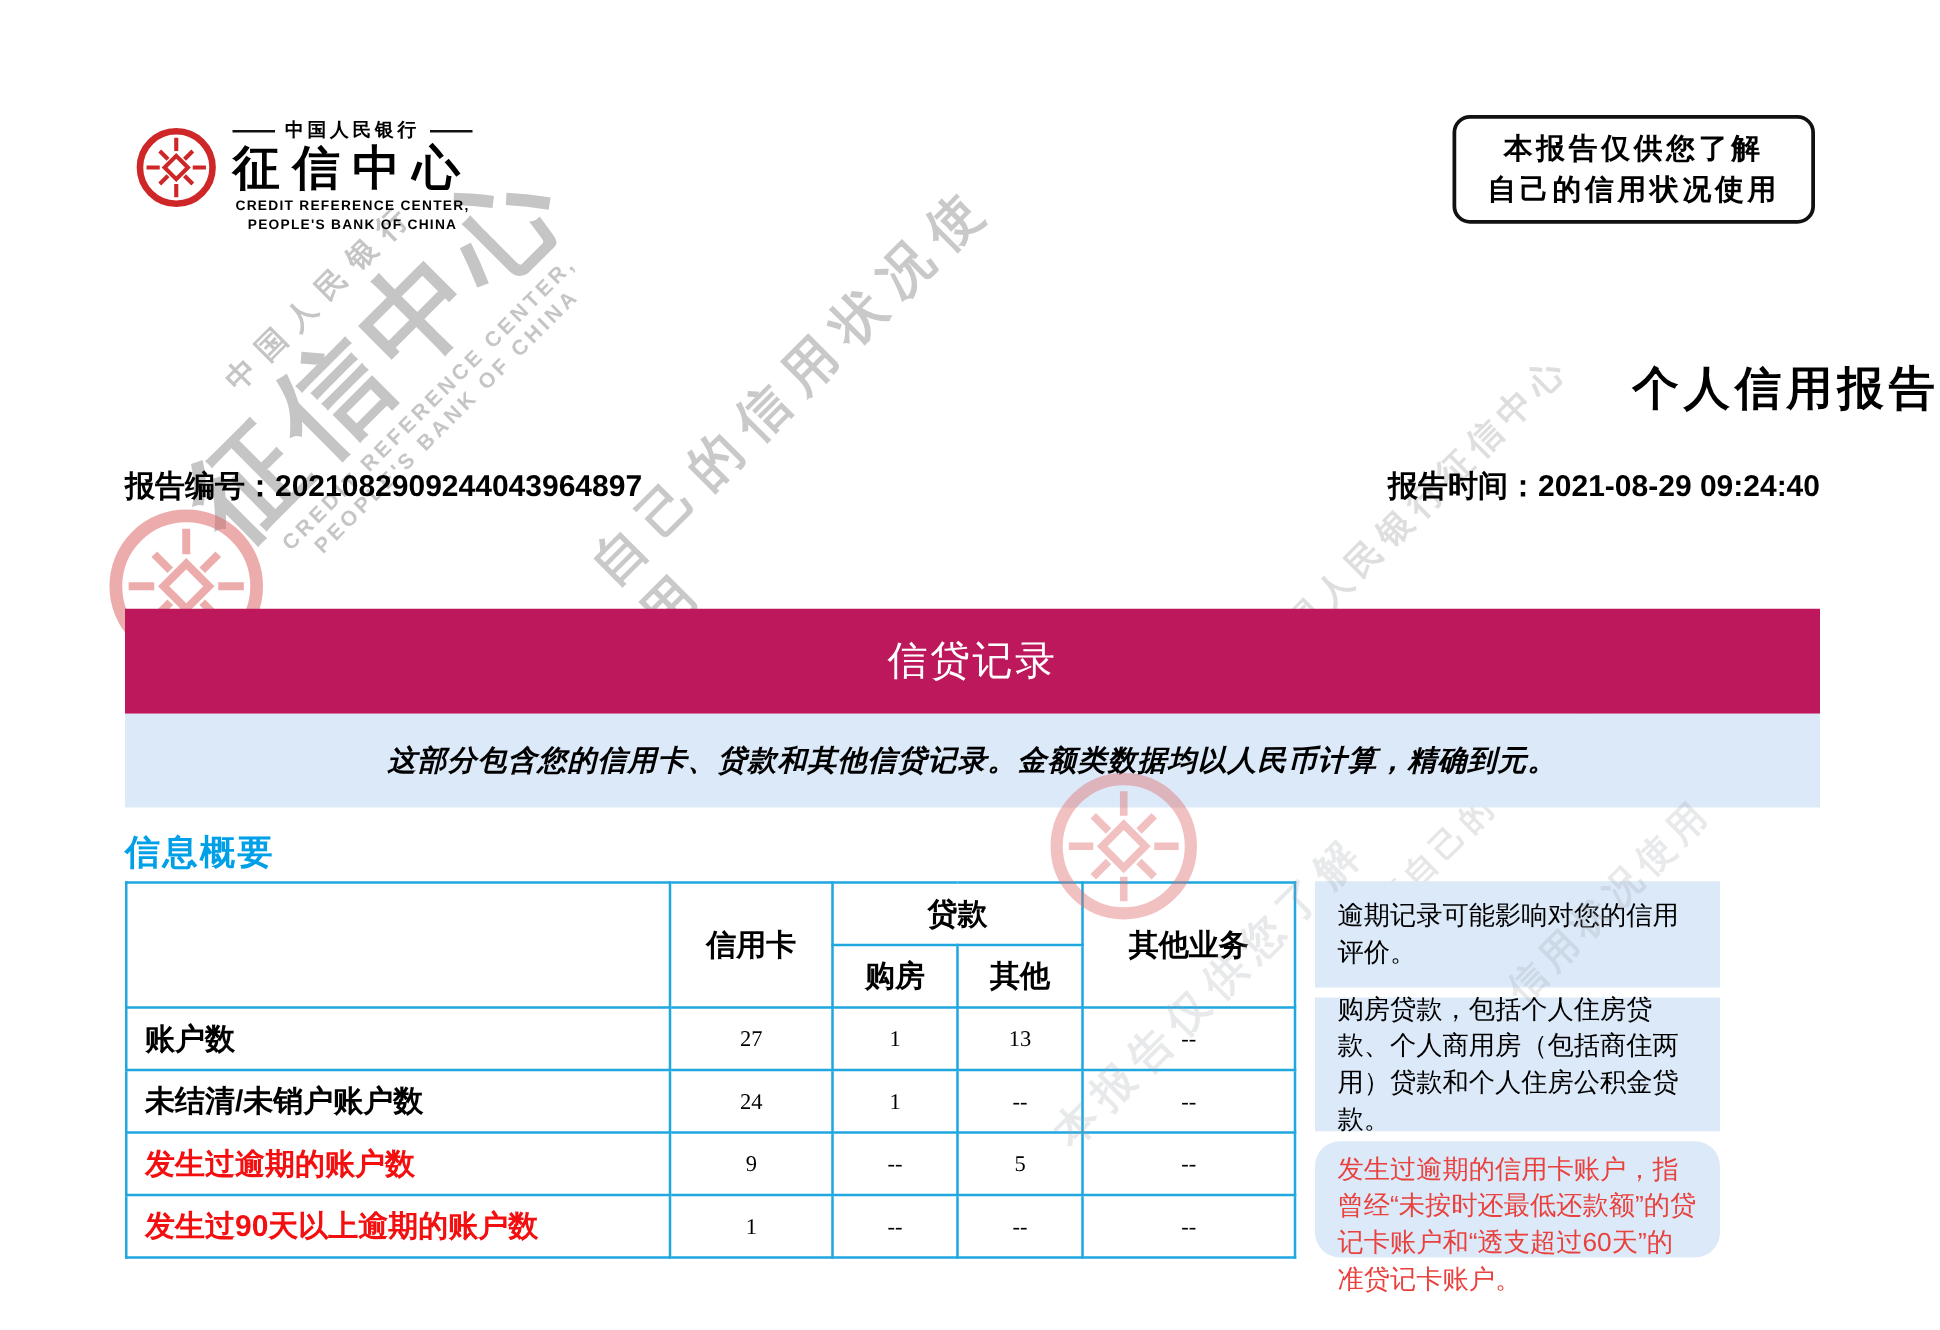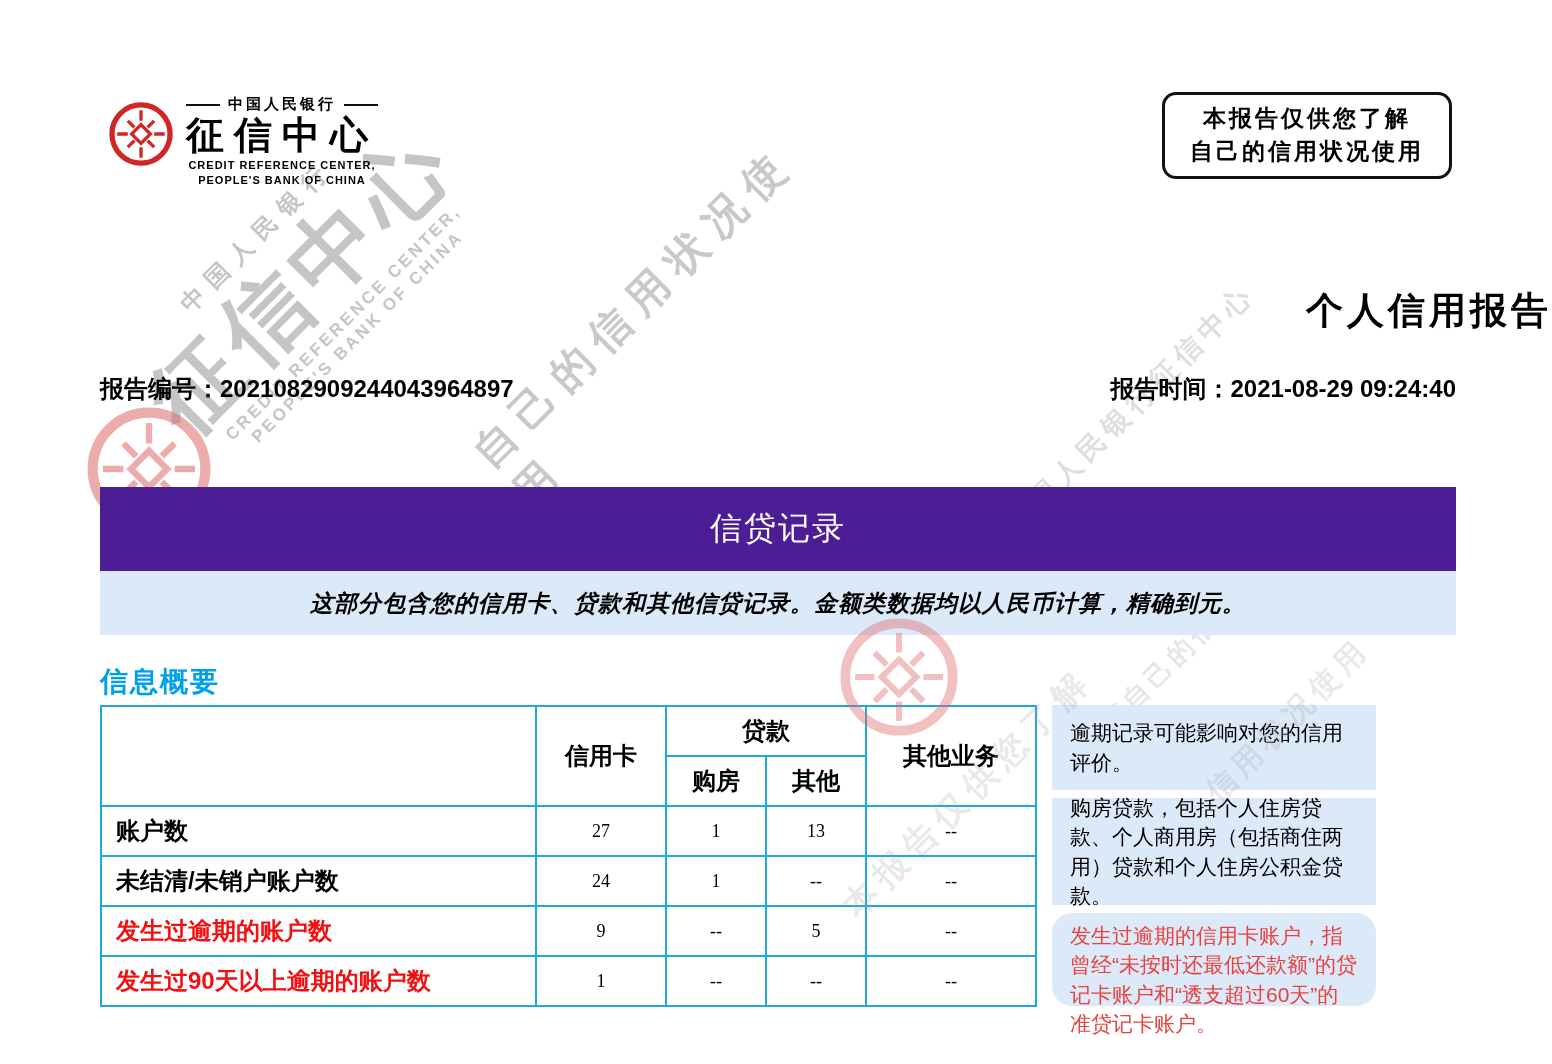--- a/index.html
+++ b/index.html
@@ -45,23 +45,23 @@
   
   .report-title { position:absolute; left:0; top:286px; width:100%; text-align:right; z-index:1;
     font-size:37px; font-weight:bold; letter-spacing:4px; }
   .meta { position:absolute; left:100px; top:373px; width:1356px; z-index:1; font-size:24px; font-weight:bold; }
   .meta-row { position:relative; height:37px; white-space:nowrap; }
   .meta-right { position:absolute; right:0; top:0; }
   .meta-mid { position:absolute; left:365px; top:0; }
   .meta-gap { display:inline-block; width:28px; }
   .meta-gap-wide { display:inline-block; width:56px; }
   
-  .banner { position:absolute; left:100px; top:487px; width:1356px; height:84px; background:#4c1d95; z-index:1;
+  .banner { position:absolute; left:100px; top:487px; width:1356px; height:84px; background:#be185d; z-index:1;
     display:flex; align-items:center; justify-content:center; color:#fff; font-size:32px; letter-spacing:2px; }
-  .band { position:absolute; left:100px; top:571px; width:1356px; height:64px; background:#dce9f8; z-index:1;
+  .band { position:absolute; left:100px; top:571px; width:1356px; height:75px; background:#dce9f8; z-index:1;
     display:flex; align-items:center; justify-content:center;
     font-size:23px; font-weight:bold; font-style:italic; letter-spacing:1px; }
   .summary-heading { position:absolute; left:100px; top:663px; z-index:1;
     color:#00a0e9; font-size:28px; font-weight:bold; letter-spacing:2px; }
   
   .summary-table { position:absolute; left:100px; top:705px; z-index:1;
     border-collapse:collapse; table-layout:fixed; width:935px; background:transparent; }
   .summary-table td { border:2px solid #1fa7e0; text-align:center; vertical-align:middle;
     font-size:24px; font-weight:bold; height:50px; }
   .summary-table td.lbl { text-align:left; padding-left:14px; }

